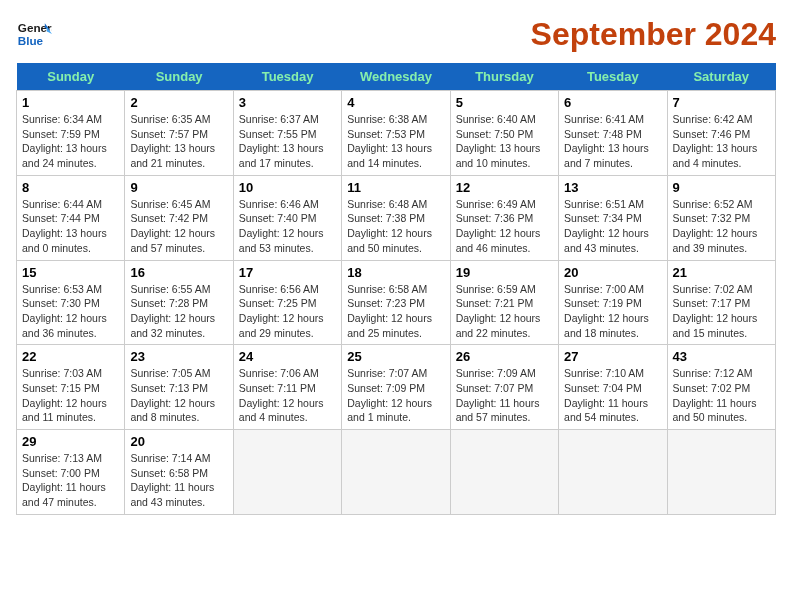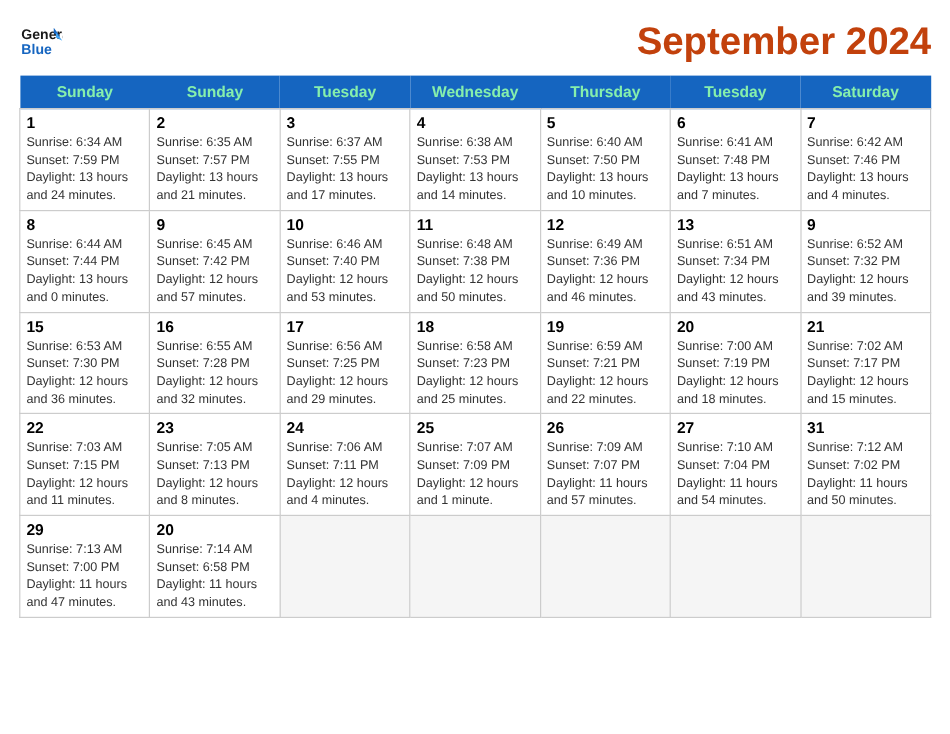--- a/index.html
+++ b/index.html
@@ -211,21 +211,21 @@
         </td>
         <td>
           <span class="day-num">26</span>
           <div class="day-info">Sunrise: 7:09 AM<br>Sunset: 7:07 PM<br>Daylight: 11 hours<br>and 57 minutes.</div>
         </td>
         <td>
           <span class="day-num">27</span>
           <div class="day-info">Sunrise: 7:10 AM<br>Sunset: 7:04 PM<br>Daylight: 11 hours<br>and 54 minutes.</div>
         </td>
         <td>
-          <span class="day-num">31</span>
+          <span class="day-num">43</span>
           <div class="day-info">Sunrise: 7:12 AM<br>Sunset: 7:02 PM<br>Daylight: 11 hours<br>and 50 minutes.</div>
         </td>
       </tr>
       <tr>
         <td>
           <span class="day-num">29</span>
           <div class="day-info">Sunrise: 7:13 AM<br>Sunset: 7:00 PM<br>Daylight: 11 hours<br>and 47 minutes.</div>
         </td>
         <td>
           <span class="day-num">20</span>

